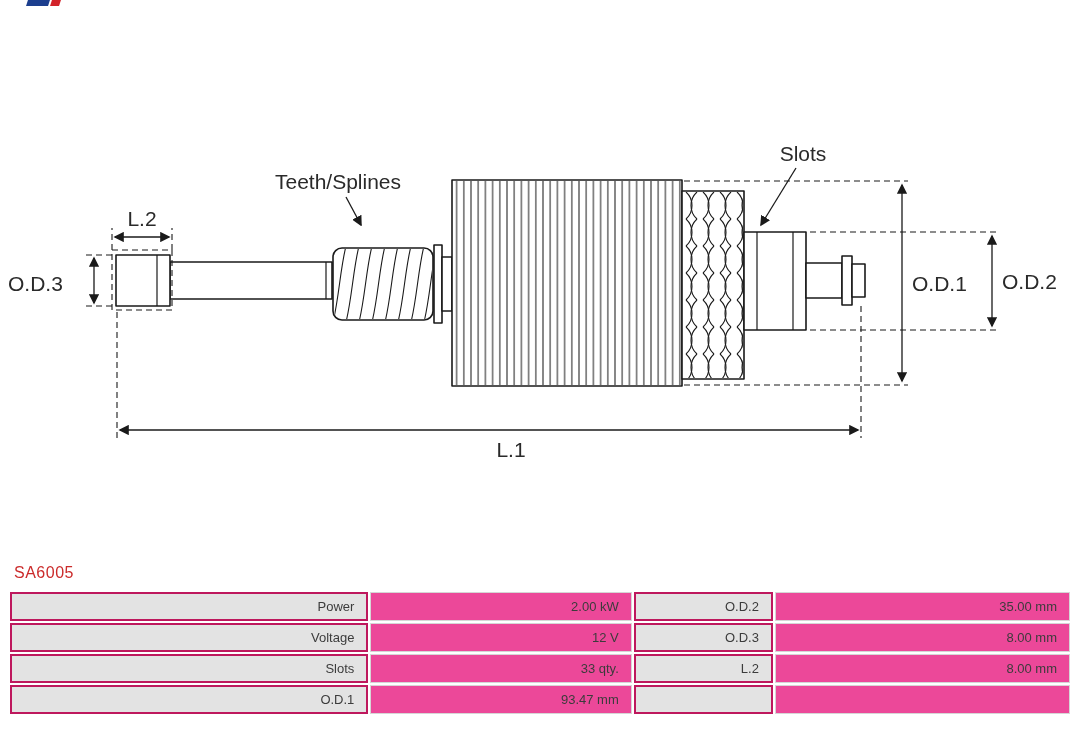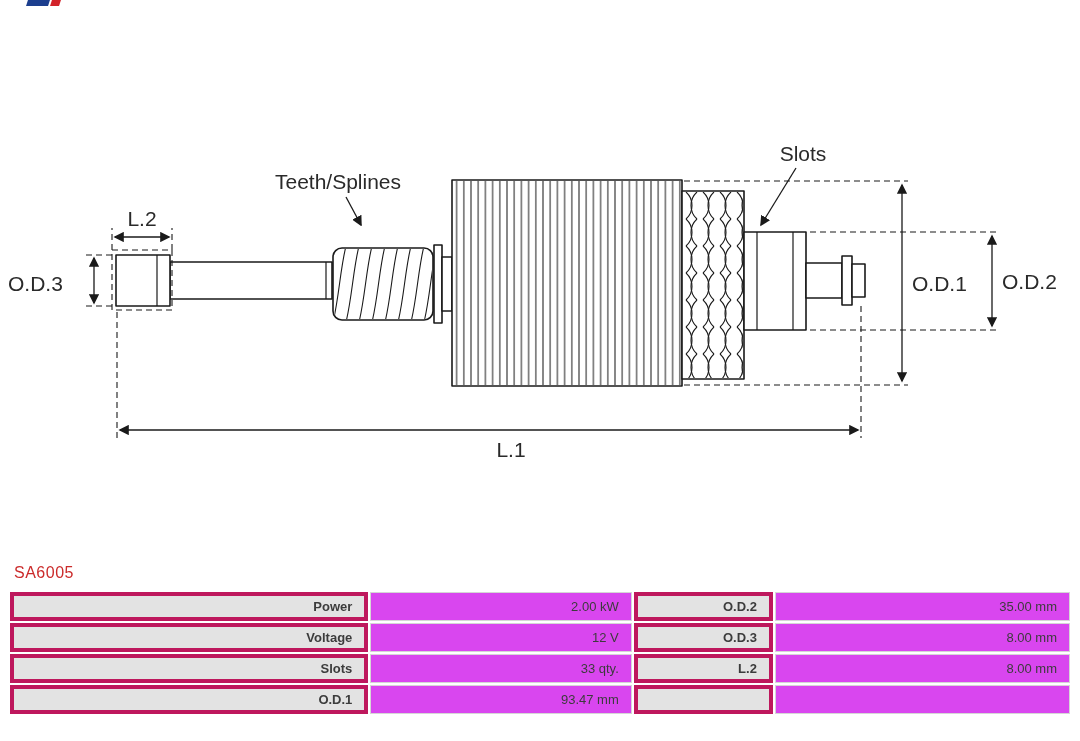--- a/index.html
+++ b/index.html
@@ -15,22 +15,22 @@
   .part { fill:#ffffff; stroke:#1a1a1a; stroke-width:1.6; stroke-linejoin:round; }
   .thin { stroke:#1a1a1a; stroke-width:1.2; }
   .dash { fill:none; stroke:#1a1a1a; stroke-width:1.1; stroke-dasharray:6 4; }
   .dim  { fill:none; stroke:#1a1a1a; stroke-width:1.3; }
   .dimlabel { font-family:"Liberation Sans", sans-serif; font-size:21px; fill:#2a2a2a; }
 
   .partno { margin:64px 0 8px 14px; font-size:16px; color:#cb2b2b; letter-spacing:0.5px; }
 
   table.specs { width:calc(100% - 16px); margin:0 8px; border-collapse:separate; border-spacing:2px; table-layout:fixed; }
   table.specs td { height:29px; padding:0 12px; font-size:13px; color:#3c3c3c; text-align:right; vertical-align:middle; white-space:nowrap; overflow:hidden; }
-  td.lbl { background:#e3e3e3; border:4px solid #be185d;font-weight:bold; }
-  td.val { background:#d946ef; border:1px solid #d6d6d6; }
+  td.lbl { background:#e3e3e3; border:2px solid #be185d; }
+  td.val { background:#ec4899; border:1px solid #d6d6d6; }
   col.c1 { width:34%; } col.c2 { width:24.8%; } col.c3 { width:13.2%; } col.c4 { width:28%; }
 </style>
 </head>
 <body>
 
 <div class="page">
 
   <div class="logo">
     <span class="logo-blue"></span>
     <span class="logo-red"></span>

